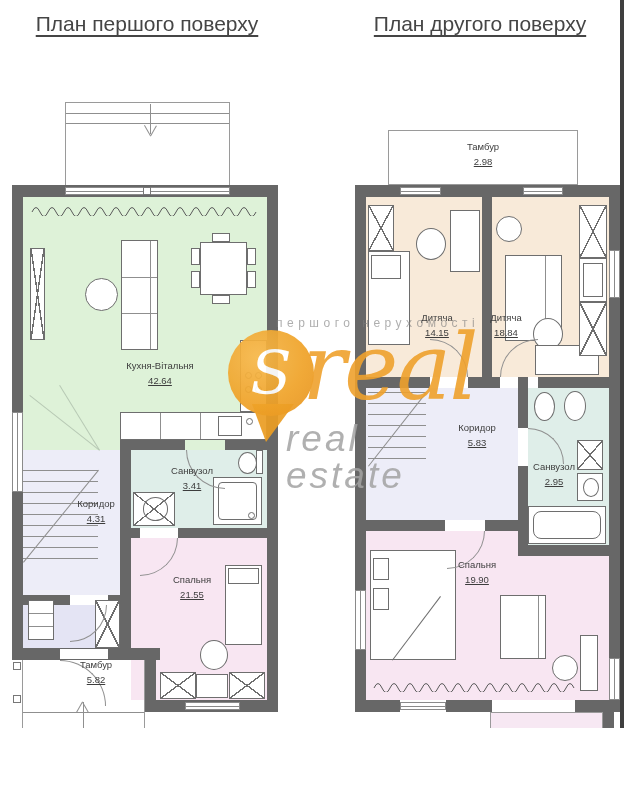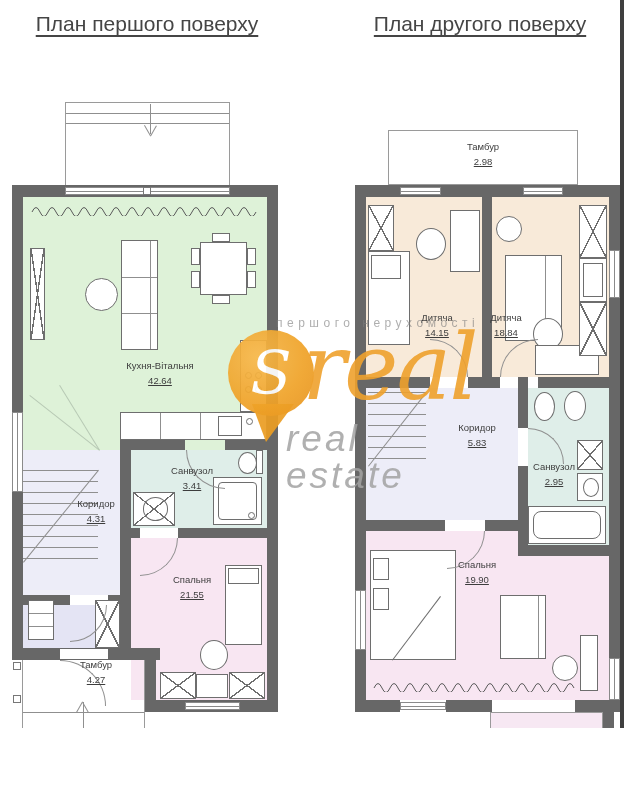--- a/index.html
+++ b/index.html
@@ -171,21 +171,21 @@
   <div class="rlabel" style="left:96px;top:497px">
     <div>Коридор</div>
     <div class="area">4.31</div>
   </div>
   <div class="rlabel" style="left:192px;top:573px">
     <div>Спальня</div>
     <div class="area">21.55</div>
   </div>
   <div class="rlabel" style="left:96px;top:658px">
     <div>Тамбур</div>
-    <div class="area">4.27</div>
+    <div class="area">5.82</div>
   </div>
 
   <div class="fill" style="left:366px;top:197px;width:116px;height:180px;background:#f8ead9"></div>
   <div class="fill" style="left:492px;top:197px;width:117px;height:180px;background:#f8ead9"></div>
   <div class="fill" style="left:366px;top:388px;width:152px;height:132px;background:#ededf8"></div>
   <div class="fill" style="left:366px;top:531px;width:243px;height:169px;background:#f8e6f2"></div>
   <div class="fill" style="left:528px;top:388px;width:81px;height:157px;background:#dfeee9"></div>
 
   <div class="thin" style="left:388px;top:130px;width:190px;height:55px"></div>
 

